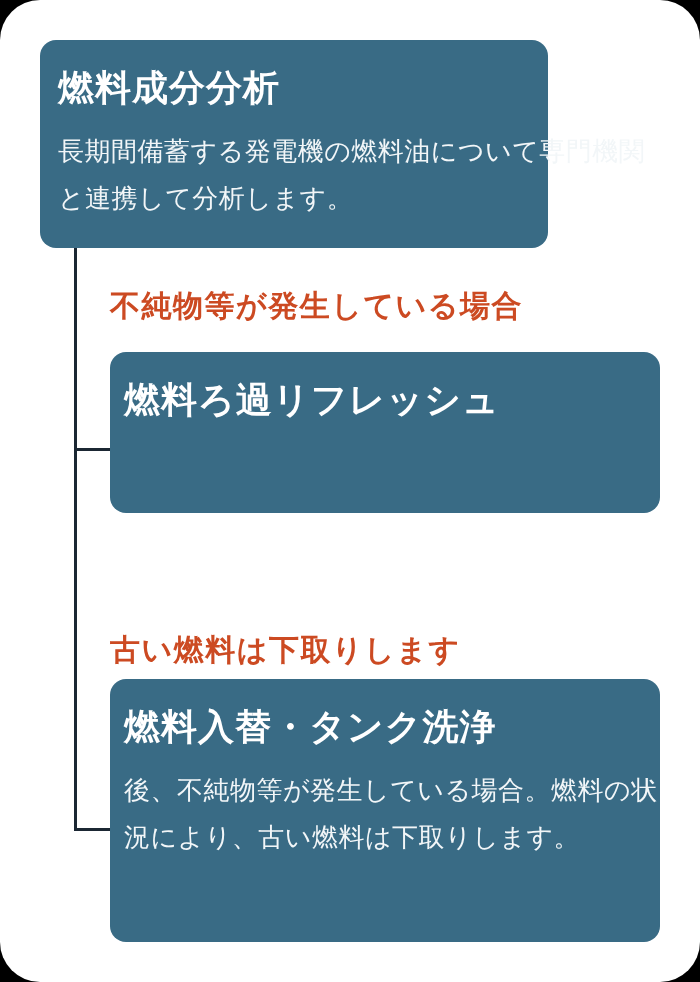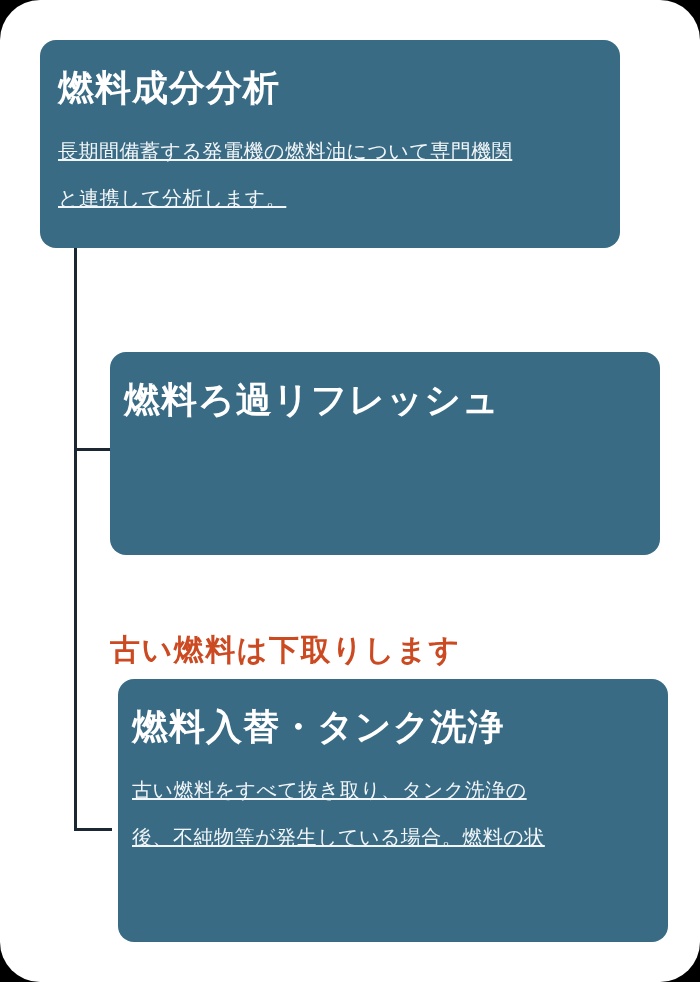--- a/index.html
+++ b/index.html
@@ -22,37 +22,36 @@
     width: 700px; height: 982px;
     background: var(--card-bg);
     border-radius: 40px;
     overflow: hidden;
   }
   .step-box {
     position: absolute;
     background: var(--box-bg);
     border-radius: 16px;
   }
-  #root-box    { left: 40px;  top: 40px;  width: 580px; height: 208px; padding: 26px 20px 0 18px; }
-  #branch1-box { left: 110px; top: 352px; width: 550px; height: 203px; padding: 26px 20px 0 14px; }
-  #branch2-box { left: 118px; top: 679px; width: 550px; height: 263px; padding: 26px 12px 0 14px; }
+  #root-box    { left: 40px;  top: 40px;  width: 508px; height: 208px; padding: 26px 20px 0 18px; }
+  #branch1-box { left: 110px; top: 352px; width: 550px; height: 161px; padding: 26px 20px 0 14px; }
+  #branch2-box { left: 110px; top: 679px; width: 550px; height: 263px; padding: 26px 12px 0 14px; }
   .box-title {
     font-size: 36px;
     font-weight: 700;
     line-height: 44px;
     color: var(--title-color);
     letter-spacing: 1px;
   }
   .box-body {
     margin-top: 18px;
-    font-size: 20px;
+    font-size: 26px;
     line-height: 47px;
     color: var(--body-color);
     letter-spacing: 0.5px;
-    text-decoration: underline;
   }
   .box-body .line { display: block; white-space: nowrap; }
   .branch-label {
     position: absolute;
     left: 110px;
     font-size: 30px;
     font-weight: 700;
     line-height: 36px;
     color: var(--label-color);
     letter-spacing: 1.5px;
@@ -85,30 +84,31 @@
   <div class="h-stub" id="stub2"></div>
 
   <div class="step-box" id="root-box">
     <div class="box-title">燃料成分分析</div>
     <div class="box-body">
       <span class="line">長期間備蓄する発電機の燃料油について専門機関</span>
       <span class="line">と連携して分析します。</span>
     </div>
   </div>
 
+  <div class="branch-label" id="label1">不純物等が発生している場合</div>
 
   <div class="step-box" id="branch1-box">
     <div class="box-title">燃料ろ過リフレッシュ</div>
     <div class="box-body">
     </div>
   </div>
 
   <div class="branch-label" id="label2">古い燃料は下取りします</div>
 
   <div class="step-box" id="branch2-box">
     <div class="box-title">燃料入替・タンク洗浄</div>
     <div class="box-body">
-      <span class="line">古い燃料をすべて抜き取り、タンク洗浄の</span>
       <span class="line">後、不純物等が発生している場合。燃料の状</span>
+      <span class="line">況により、古い燃料は下取りします。</span>
     </div>
   </div>
 
 </div>
 
 </body></html>

